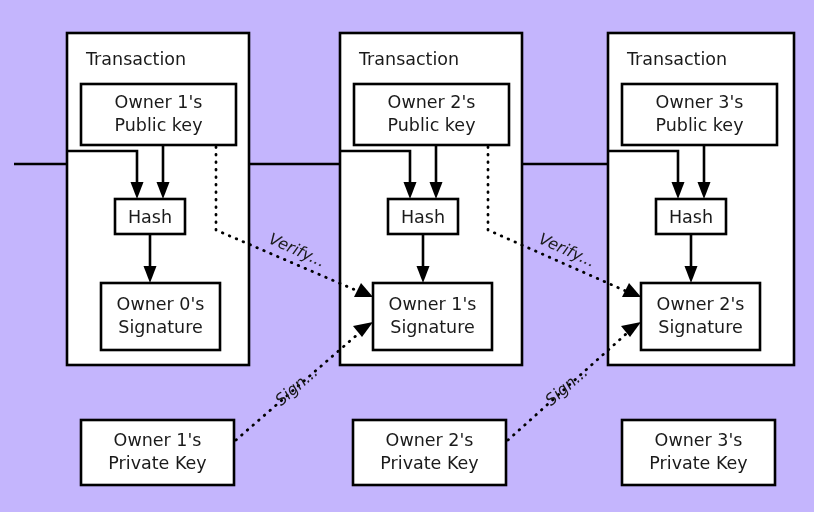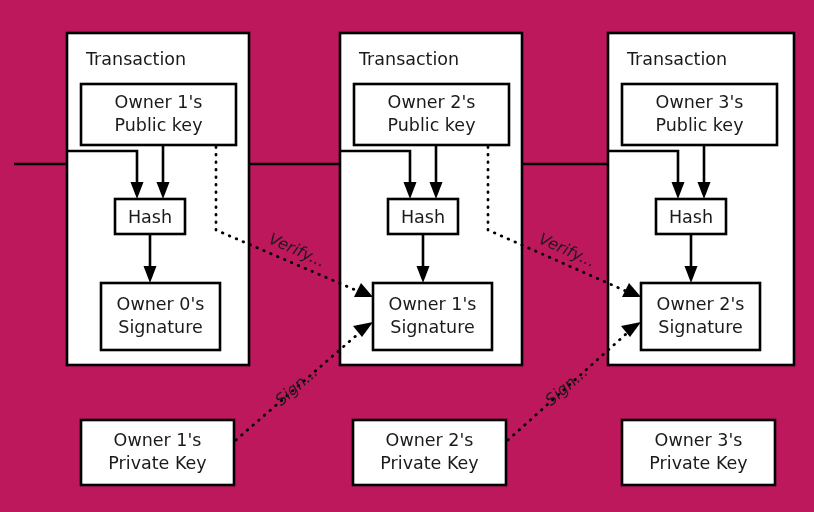--- a/index.html
+++ b/index.html
@@ -4,21 +4,21 @@
 <style>
   html, body {
     margin: 0;
     padding: 0;
     background: #ffffff;
   }
   #canvas {
     position: relative;
     width: 814px;
     height: 512px;
-    background: #be185d;
+    background: #c4b5fd;
     font-family: "DejaVu Sans", sans-serif;
     overflow: hidden;
   }
   svg#diagram {
     position: absolute;
     left: 0;
     top: 0;
     width: 814px;
     height: 512px;
   }

